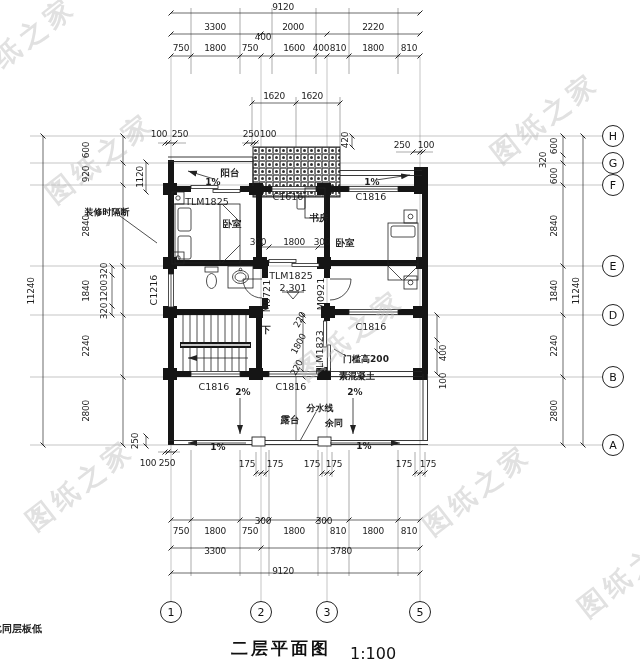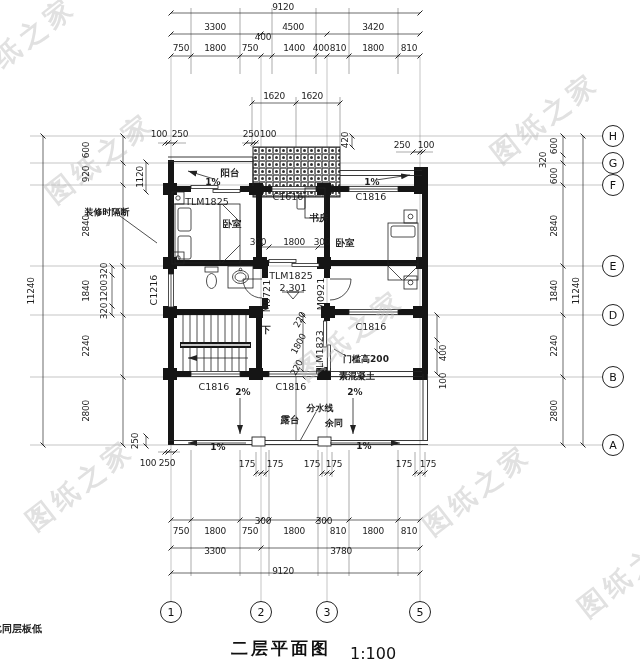--- a/index.html
+++ b/index.html
@@ -311,27 +311,27 @@
       <div class="wm" style="left: 545px; top: 118px; color: rgb(189, 189, 189);">图纸之家</div>
       <div class="wm" style="left: 350px; top: 335px; color: rgb(189, 189, 189);">图纸之家</div>
       <div class="wm" style="left: 80px; top: 485px; color: rgb(189, 189, 189);">图纸之家</div>
       <div class="wm" style="left: 477px; top: 490px; color: rgb(189, 189, 189);">图纸之家</div>
       <div class="wm" style="left: 632px; top: 572px; color: rgb(189, 189, 189);">图纸之家</div>
       <div class="wm" style="left: 22px; top: 42px; color: rgb(189, 189, 189);">图纸之家</div>
     </div>
 <div id="labels">
       <div class="lab c-dim" style="left: 283px; top: 7px;">9120</div>
       <div class="lab c-dim" style="left: 215px; top: 27px;">3300</div>
-      <div class="lab c-dim" style="left: 293px; top: 27px;">4500</div>
-      <div class="lab c-dim" style="left: 373px; top: 27px;">3420</div>
+      <div class="lab c-dim" style="left: 293px; top: 27px;">2000</div>
+      <div class="lab c-dim" style="left: 373px; top: 27px;">2220</div>
       <div class="lab c-dim" style="left: 181px; top: 48px;">750</div>
       <div class="lab c-dim" style="left: 215px; top: 48px;">1800</div>
       <div class="lab c-dim" style="left: 250px; top: 48px;">750</div>
       <div class="lab c-dim" style="left: 263px; top: 37px;">400</div>
-      <div class="lab c-dim" style="left: 294px; top: 48px;">1400</div>
+      <div class="lab c-dim" style="left: 294px; top: 48px;">1600</div>
       <div class="lab c-dim" style="left: 321px; top: 48px;">400</div>
       <div class="lab c-dim" style="left: 338px; top: 48px;">810</div>
       <div class="lab c-dim" style="left: 373px; top: 48px;">1800</div>
       <div class="lab c-dim" style="left: 409px; top: 48px;">810</div>
       <div class="lab c-dim" style="left: 274px; top: 96px;">1620</div>
       <div class="lab c-dim" style="left: 312px; top: 96px;">1620</div>
       <div class="lab c-dim" style="left: 159px; top: 134px;">100</div>
       <div class="lab c-dim" style="left: 180px; top: 134px;">250</div>
       <div class="lab c-dim" style="left: 251px; top: 134px;">250</div>
       <div class="lab c-dim" style="left: 268px; top: 134px;">100</div>

